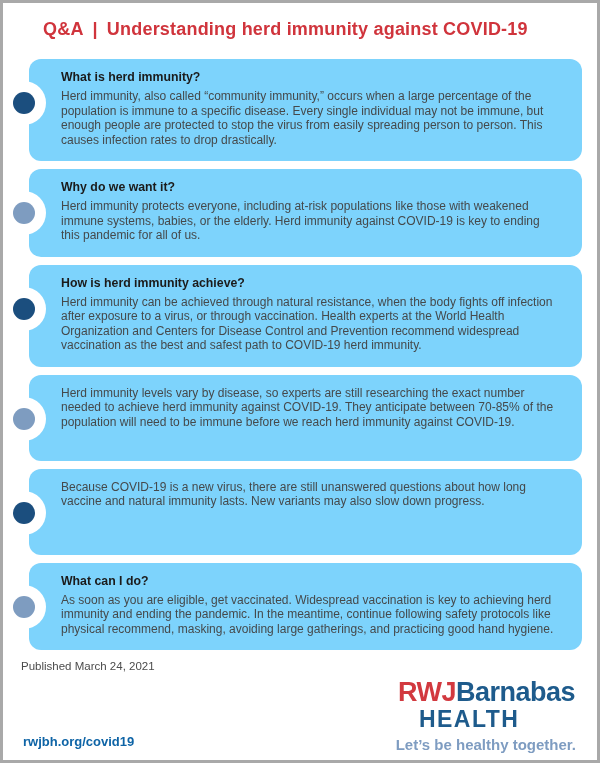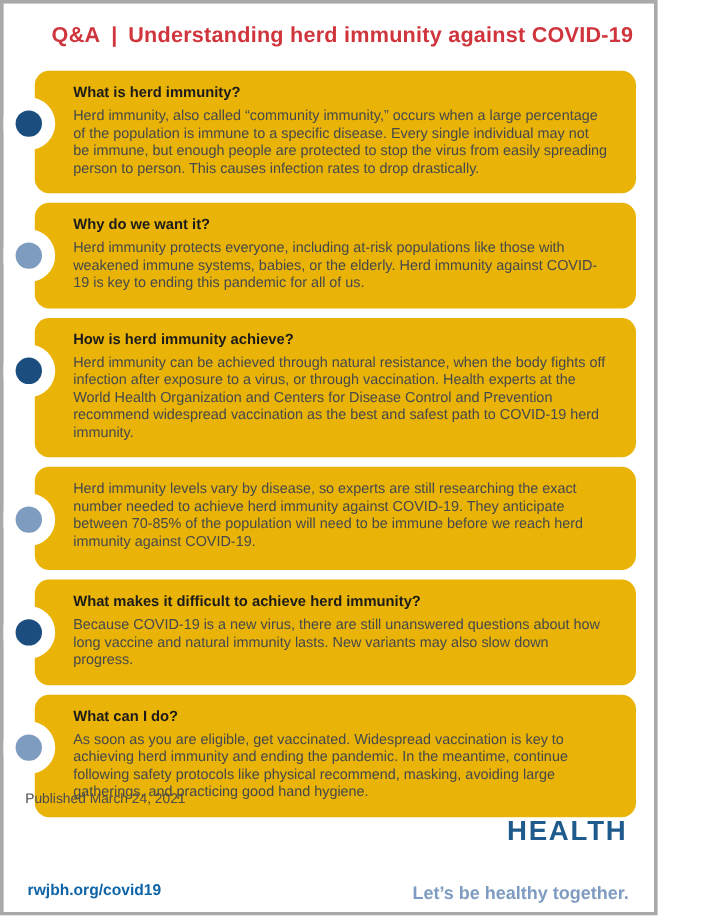--- a/index.html
+++ b/index.html
@@ -1,21 +1,21 @@
 <!DOCTYPE html>
 <html><head>
 <meta charset="utf-8">
 <style>
   * { margin: 0; padding: 0; box-sizing: border-box; }
   html, body { background: #ffffff; }
   body { font-family: "Liberation Sans", sans-serif; }
 
   .page {
     position: relative;
-    width: 548px;
+    width: 600px;
     height: 763px;
     background: #ffffff;
     border: 3px solid #a9a9a9;
     overflow: hidden;
   }
 
   .header {
     padding: 16px 0 0 40px;
     font-size: 18px;
     font-weight: bold;
@@ -23,21 +23,21 @@
     letter-spacing: 0.2px;
     white-space: nowrap;
   }
   .header .sep { margin: 0 9px; font-weight: 600; }
 
   .qa-list { margin-top: 19px; }
 
   .qa-item {
     position: relative;
     margin: 0 15px 8px 26px;
-    background: #eab308;
+    background: #7dd3fc;
     border-radius: 12px;
     padding: 11px 24px 14px 32px;
     min-height: 86px;
   }
 
   .bullet-outer {
     position: absolute;
     left: -27px;
     top: 22px;
     width: 44px;
@@ -158,37 +158,39 @@
       <div class="bullet-outer">
         <div class="bullet-dot" style="background: rgb(126, 156, 192);"></div>
       </div>
       <div class="answer">Herd immunity levels vary by disease, so experts are still researching the exact number needed to achieve herd immunity against COVID-19. They anticipate between 70-85% of the population will need to be immune before we reach herd immunity against COVID-19.</div>
     </div>
 
     <div class="qa-item">
       <div class="bullet-outer">
         <div class="bullet-dot" style="background: rgb(27, 78, 126);"></div>
       </div>
-      <div class="question">What makes it difficult to achieve herd immunity?</div>
       <div class="answer">Because COVID-19 is a new virus, there are still unanswered questions about how long vaccine and natural immunity lasts. New variants may also slow down progress.</div>
     </div>
 
     <div class="qa-item">
       <div class="bullet-outer">
         <div class="bullet-dot" style="background: rgb(126, 156, 192);"></div>
       </div>
       <div class="question">What can I do?</div>
       <div class="answer">As soon as you are eligible, get vaccinated. Widespread vaccination is key to achieving herd immunity and ending the pandemic. In the meantime, continue following safety protocols like physical recommend, masking, avoiding large gatherings, and practicing good hand hygiene.</div>
     </div>
 
   </div>
 
   <div class="published">Published March 24, 2021</div>
 
   <div class="logo">
+    <div class="logo-line1">
+      <span class="logo-rwj">RWJ</span><span class="logo-barnabas">Barnabas</span>
+    </div>
     <div class="logo-line2">HEALTH</div>
   </div>
 
   <a class="site-link" href="#">rwjbh.org/covid19</a>
 
   <div class="tagline">Let’s be healthy together.</div>
 
 </div>
 
 </body></html>

